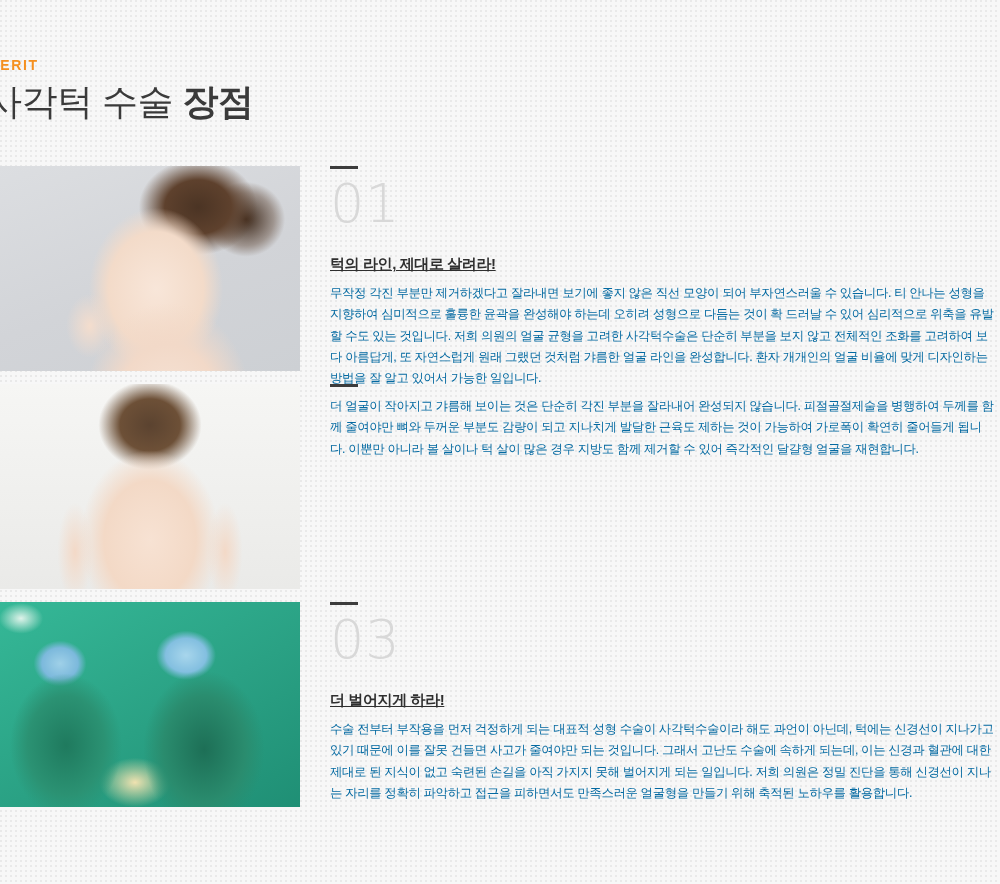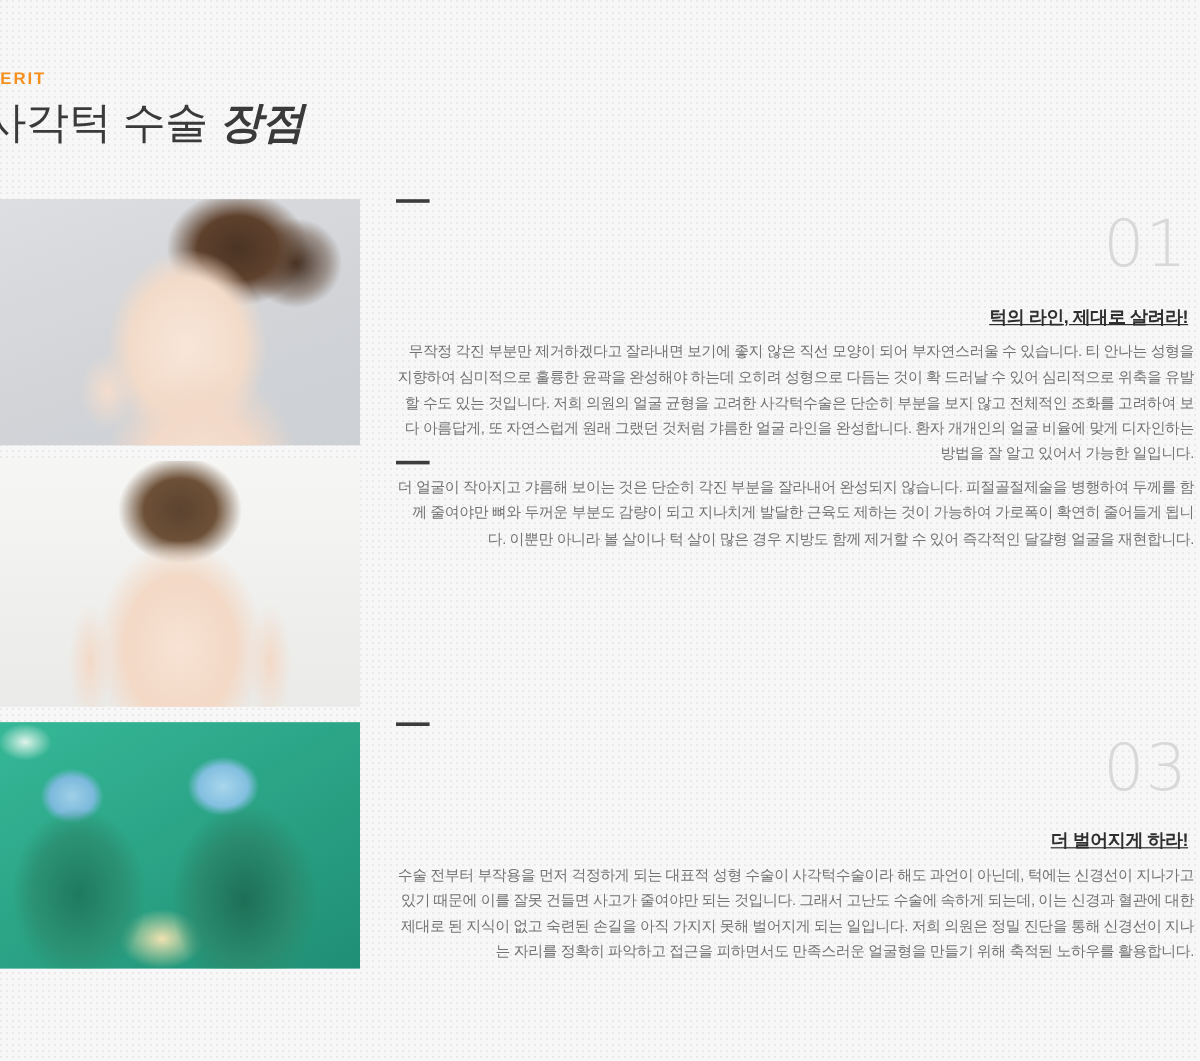--- a/index.html
+++ b/index.html
@@ -40,35 +40,34 @@
     padding-left: 1px;
   }
 
   .page-title {
     font-size: 36px;
     line-height: 1.18;
     color: #3a3a3a;
     white-space: nowrap;
   }
   .page-title .light { font-weight: 400; letter-spacing: -0.5px; }
-  .page-title .bold  { font-weight: bold; letter-spacing: -0.5px; font-style: italic; }
+  .page-title .bold  { font-weight: bold; letter-spacing: -0.5px; }
 
   
   .sections {
     position: absolute;
     left: 0;
     top: 166px;
     width: 1000px;
   }
 
   .merit-section {
     position: relative;
     width: 1000px;
     height: 218px;
-    text-align: right;
   }
 
   
   .section-photo {
     position: absolute;
     left: 0;
     top: 0;
     width: 300px;
     height: 205px;
     overflow: hidden;
@@ -140,21 +139,21 @@
     font-weight: bold;
     color: #2f2f2f;
     letter-spacing: -0.4px;
     margin-top: 24px;
     text-decoration: underline;
   }
 
   .section-body {
     font-size: 12.4px;
     line-height: 1.72;
-    color: #737373;
+    color: #0369a1;
     letter-spacing: -0.35px;
     margin-top: 9px;
     width: 665px;
   }
 </style>
 </head>
 <body>
 
 <div class="page-header">
   <div class="merit-label">MERIT</div>

